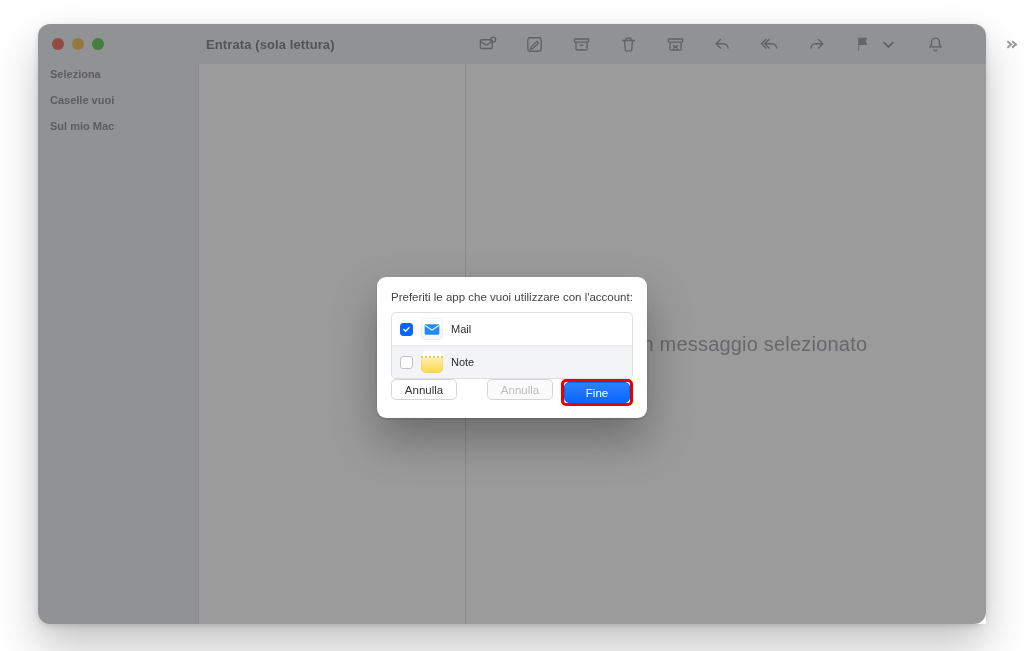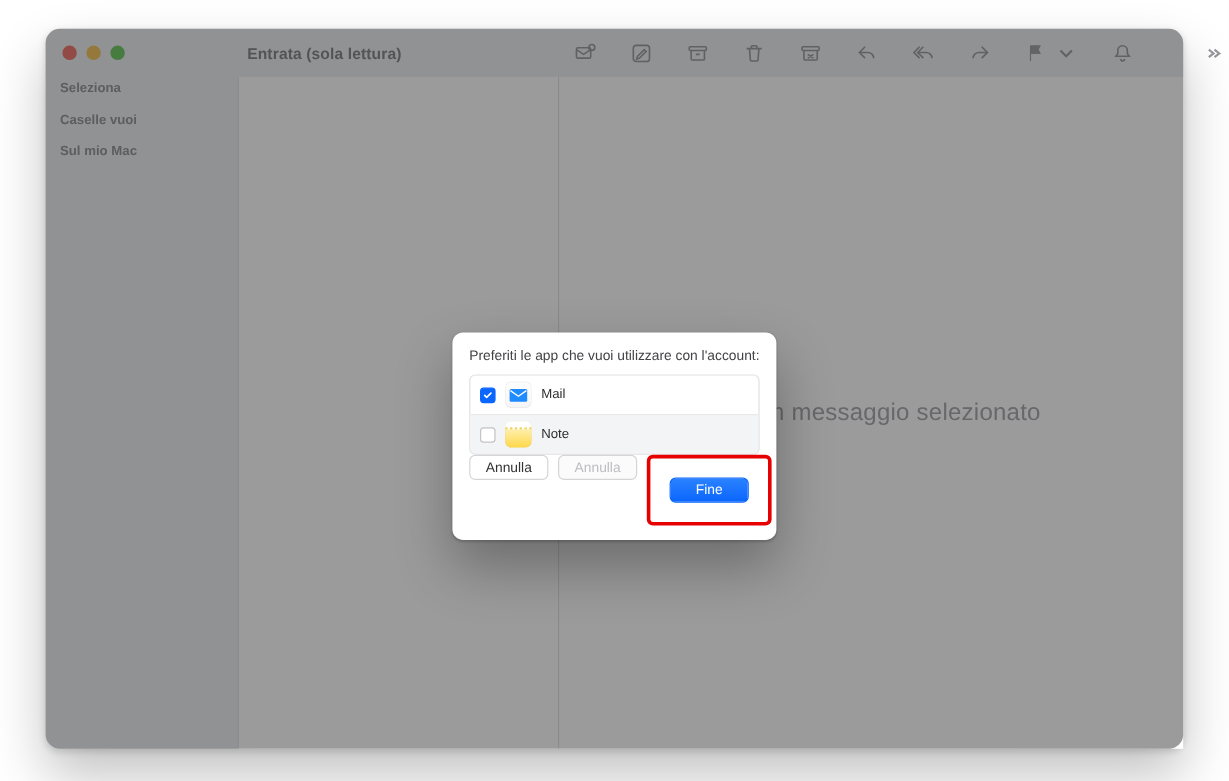--- a/index.html
+++ b/index.html
@@ -46,21 +46,21 @@
   .appicon.mail { background:linear-gradient(#fefefe,#f5f5f7); }
   .appicon.mail svg{ width:16px; height:13px; }
   .appicon.note { background:linear-gradient(#fff8d6,#ffd84a); }
   .appicon.note .notetop{ width:22px; height:7px; background:#fff; position:absolute; top:0; left:0; border-top-left-radius:5px; border-top-right-radius:5px; border-bottom:2px dotted #f0cf50;}
   .appicon.note { position:relative; }
 
   .btnrow { display:flex; gap:8px; justify-content:space-between; }
   .btn { flex:0 0 auto; min-width:66px; height:21px; font-size:11.5px; border:1px solid #d5d5d8; background:#fff; color:#333; border-radius:5px; display:flex; align-items:center; justify-content:center; padding:0 12px; }
   .btn.dis { color:#bdbdc1; background:#fbfbfc; }
   .btn.pri { background:linear-gradient(#2a82ff,#0a66ff); border-color:#0a66ff; color:#fff; font-weight:500; padding:0 20px;}
-  .priwrap { border:3px solid #e60000; border-radius:5px; padding:16px; }
+  .priwrap { border:3px solid #e60000; border-radius:5px; padding:0; }
 
 </style>
 </head>
 <body>
 
 <div class="canvas">
   <div class="shadow">
 
     <div class="window">
       <div class="topbar">

